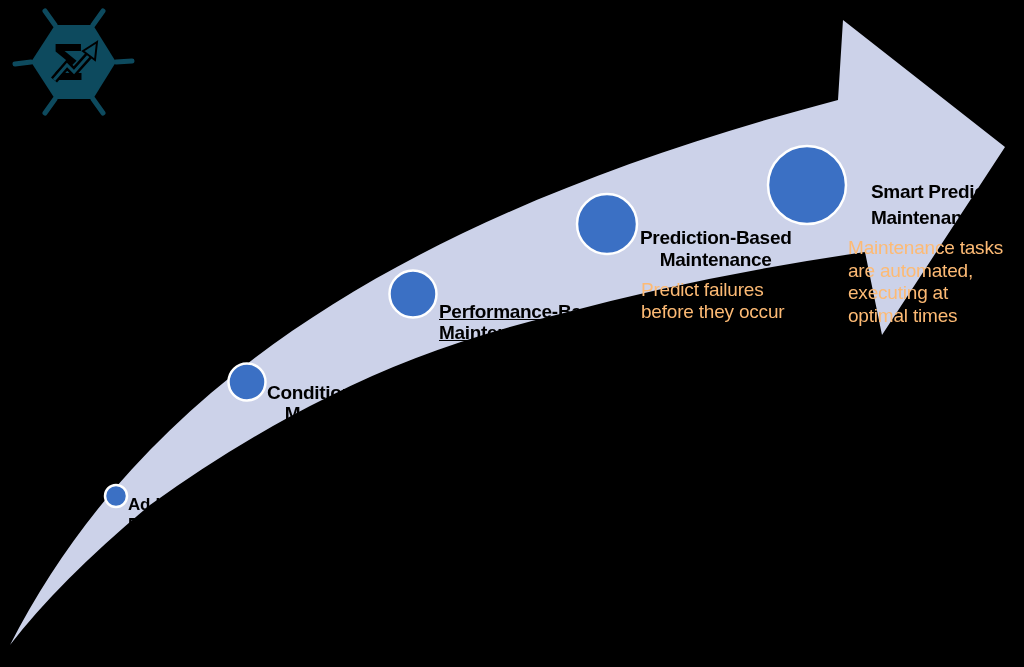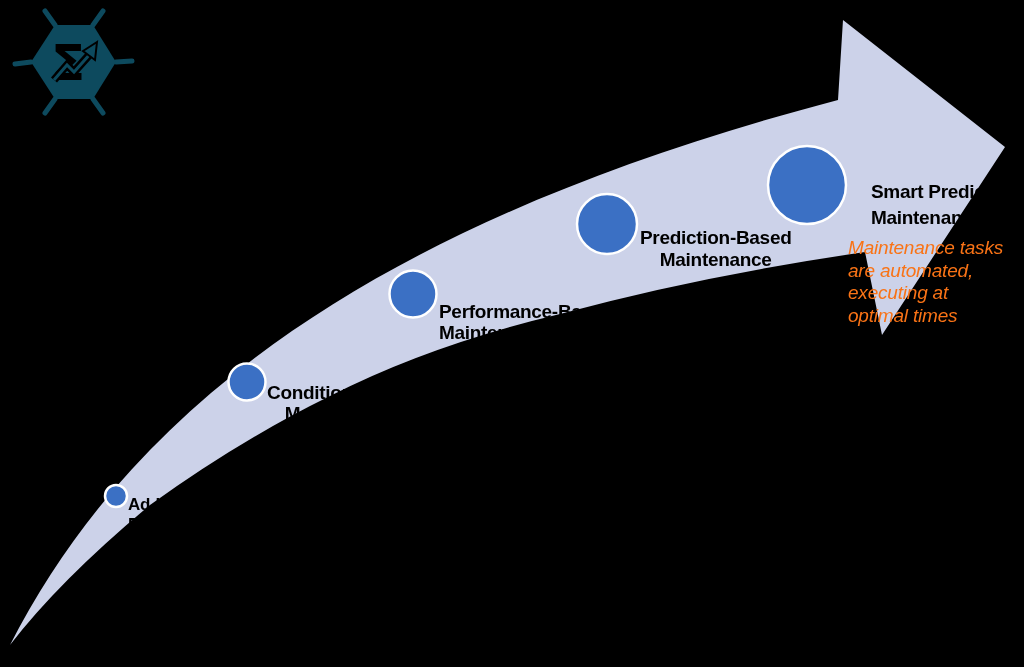--- a/index.html
+++ b/index.html
@@ -14,28 +14,27 @@
   .stage-title{
     position:absolute;
     font-weight:700;
     color:#000;
     white-space:pre-line;
     letter-spacing:-0.3px;
   }
   .stage-desc{
     position:absolute;
     font-weight:400;
-    color:#f97316;
+    color:#fdba74;
     white-space:pre-line;
     letter-spacing:-0.2px;
-    font-style:italic;
   }
   .s1{left:128px;top:495px;font-size:17px;line-height:20px;}
   .s2{left:267px;top:382px;font-size:19px;line-height:21px;text-align:center;}
-  .s3{left:439px;top:301px;font-size:19px;line-height:21px;}
+  .s3{left:439px;top:301px;font-size:19px;line-height:21px;text-decoration:underline;}
   .s4{left:640px;top:227px;font-size:19px;line-height:22px;text-align:center;}
   .s5{left:847px;top:179px;font-size:19px;line-height:26px;margin-left:24px;}
   .d4{left:641px;top:279px;font-size:19px;line-height:22px;}
   .d5{left:848px;top:237px;font-size:19px;line-height:22.5px;}
   .stage-circle{stroke:#ffffff;stroke-width:2.5px;}
 </style>
 </head>
 <body>
 
 <div class="canvas">
@@ -75,18 +74,20 @@
 Predictive</div>
   <div class="stage-title s2">Condition-Based
 Maintenance</div>
   <div class="stage-title s3">Performance-Based
 Maintenance</div>
   <div class="stage-title s4">Prediction-Based
 Maintenance</div>
   <div class="stage-title s5">Smart Predictive
 Maintenance</div>
 
+  <div class="stage-desc d4">Predict failures
+before they occur</div>
   <div class="stage-desc d5">Maintenance tasks
 are automated,
 executing at
 optimal times</div>
 
 </div>
 
 </body></html>

